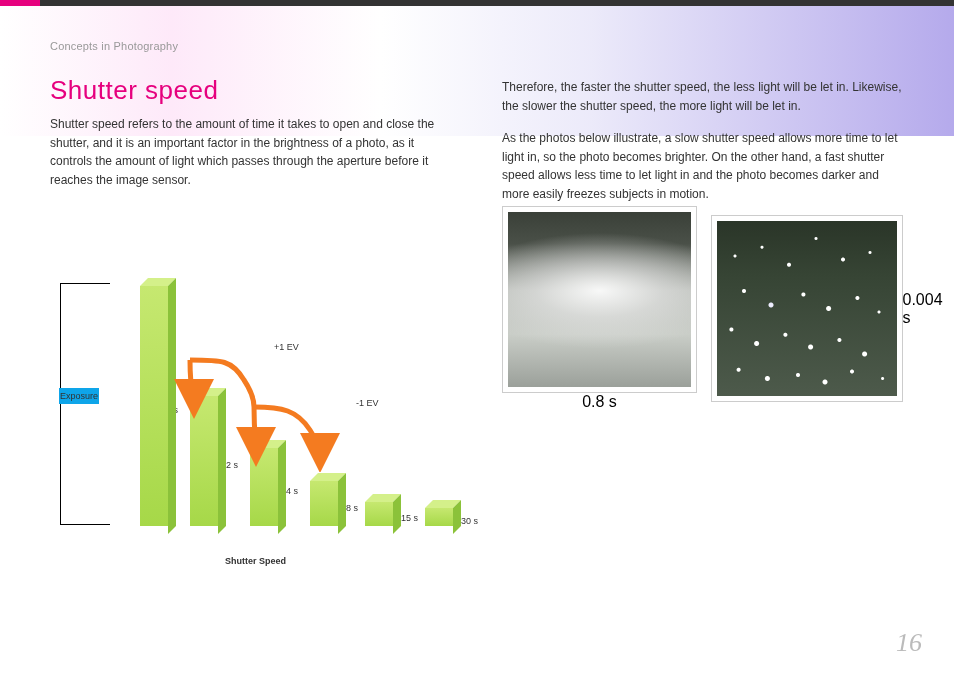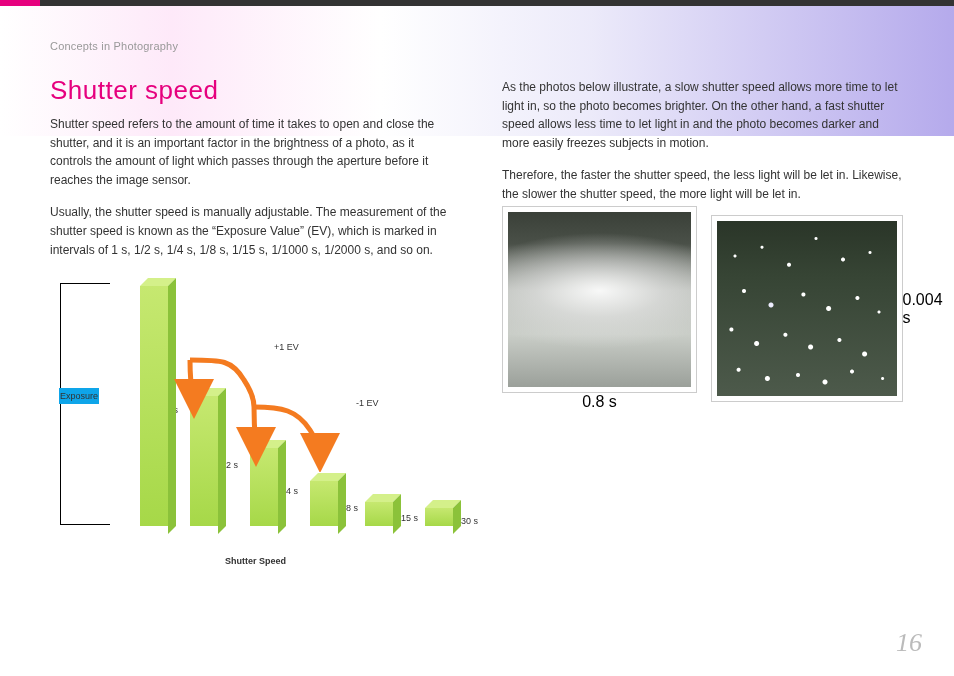--- a/index.html
+++ b/index.html
@@ -208,26 +208,25 @@
 
 <div class="topbar"></div>
 <div class="topbar-accent"></div>
 <div class="grad"></div>
 
 <div class="chapter">Concepts in Photography</div>
 <div class="headline">Shutter speed</div>
 
 <div class="col col-left">
   <p class="para">Shutter speed refers to the amount of time it takes to open and close the shutter, and it is an important factor in the brightness of a photo, as it controls the amount of light which passes through the aperture before it reaches the image sensor.</p>
-  <p class="para">Usually, the shutter speed is manually adjustable. The measurement of the shutter speed is known as the “Exposure Value” (EV), which is marked in intervals of 1 s, 1/2 s, 1/4 s, 1/8 s, 1/15 s, 1/1000 s, 1/2000 s, and so on.</p>
 </div>
 
 <div class="col col-right">
+  <p class="para">Therefore, the faster the shutter speed, the less light will be let in. Likewise, the slower the shutter speed, the more light will be let in.</p>
   <p class="para">As the photos below illustrate, a slow shutter speed allows more time to let light in, so the photo becomes brighter. On the other hand, a fast shutter speed allows less time to let light in and the photo becomes darker and more easily freezes subjects in motion.</p>
-  <p class="para">Therefore, the faster the shutter speed, the less light will be let in. Likewise, the slower the shutter speed, the more light will be let in.</p>
 </div>
 
 <div class="chart-wrap">
   <div class="exposure-axis"></div>
   <div class="exposure-label">Exposure</div>
   <div class="bars" id="bars">
       <div class="bar-slot">
         <div class="bar" style="height: 240px;"></div>
         <div class="bar-label">1s</div>
       </div>

